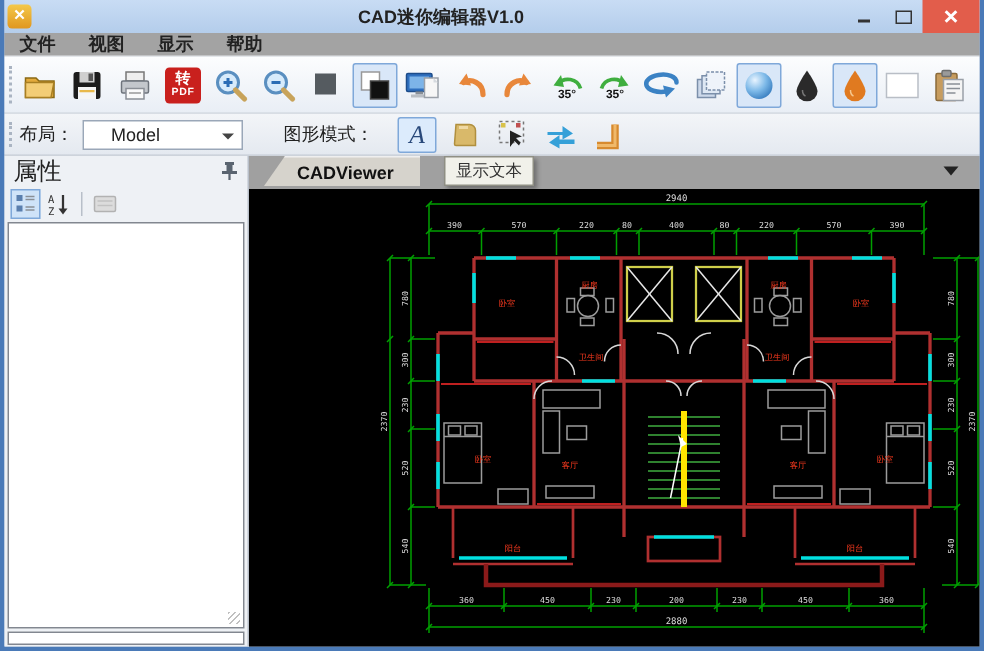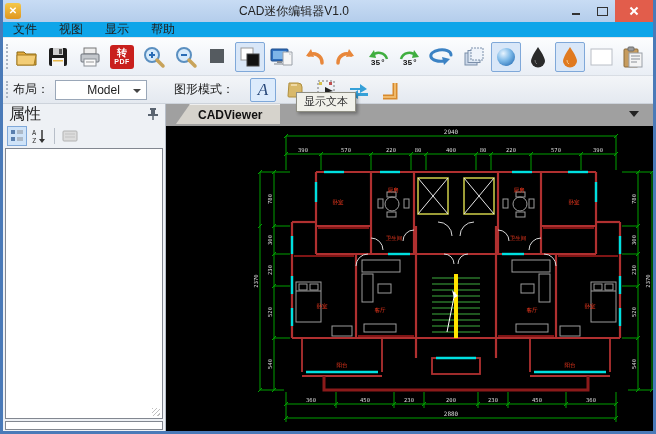--- a/index.html
+++ b/index.html
@@ -1,44 +1,44 @@
 <!DOCTYPE html>
 <html><head>
 <meta charset="utf-8">
 <style>
   * { margin:0; padding:0; box-sizing:border-box; }
   html,body { width:656px; height:434px; overflow:hidden; font-family:"Liberation Sans",sans-serif; }
   .window { width:656px; height:434px; background:#cfd6e2; border-left:3px solid #4a7ab8; border-right:3px solid #4a7ab8; border-bottom:3px solid #4a7ab8; display:flex; flex-direction:column; position:relative; }
   
   .titlebar { height:22px; background:linear-gradient(#c8dcf4,#b4cdeb); display:flex; align-items:center; flex:0 0 22px; }
   .app-icon { width:16px; height:16px; margin:0 4px 0 2px; background:linear-gradient(#f4c84a,#e0971f); border-radius:3px; color:#fff; font-size:10px; font-weight:bold; text-align:center; line-height:15px; }
-  .title-text { flex:1; text-align:center; font-size:12px; color:#222; }
+  .title-text { flex:1; text-align:center; font-size:12px; color:#222;font-weight:bold; }
   .win-controls { display:flex; align-items:stretch; height:100%; }
   .wc { width:26px; display:flex; align-items:center; justify-content:center; }
   .wc-min::before { content:""; width:8px; height:2px; background:#333; margin-top:6px; }
   .wc-max::before { content:""; width:9px; height:7px; border:1.5px solid #333; }
   .wc-close { width:38px; background:#e25d4b; position:relative; }
   .wc-close::before,.wc-close::after { content:""; position:absolute; width:10px; height:2px; background:#fff; top:10px; left:14px; }
   .wc-close::before { transform:rotate(45deg); } .wc-close::after { transform:rotate(-45deg); }
   
-  .menubar { height:16px; background:#0ea5e9; display:flex; align-items:center; padding-left:10px; gap:22px; font-size:12px; color:#222; flex:0 0 16px; border-bottom:1px solid #e3e6ea; }
+  .menubar { height:16px; background:#a3a3a3; display:flex; align-items:center; padding-left:10px; gap:22px; font-size:12px; color:#222; flex:0 0 16px; border-bottom:1px solid #e3e6ea;font-weight:bold; }
   .menu-item { cursor:default; }
   
   .toolbar1 { height:38px; background:linear-gradient(#fcfdfe,#e9eef5); display:flex; align-items:center; padding:2px 2px 2px 8px; gap:2px; flex:0 0 38px; border-bottom:1px solid #d8dde4; position:relative; }
   .toolbar1::before { content:""; position:absolute; left:3px; top:6px; bottom:6px; border-left:2px dotted #aab4c2; }
   .b { width:30px; height:30px; display:flex; flex-direction:column; align-items:center; justify-content:center; border:1px solid transparent; border-radius:2px; }
   .b.sel { border:1px solid #7fa8d9; background:#d9e7f8; }
   .b.wide { width:30px; }
-  .deg { font-size:8px; font-weight:bold; color:#111; line-height:7px; margin-top:-2px;font-family:Liberation Mono, monospace; }
+  .deg { font-size:8px; font-weight:bold; color:#111; line-height:7px; margin-top:-2px; }
   .pdfbox { width:24px; height:24px; background:#c9201d; border-radius:3px; color:#fff; text-align:center; font-weight:bold; display:flex; flex-direction:column; justify-content:center; }
   .pdfbox .l1 { font-size:10px; line-height:11px; } .pdfbox .l2 { font-size:7px; line-height:8px; letter-spacing:0.5px; }
   
   .toolbar2 { height:28px; background:linear-gradient(#f3f5f8,#e4e9f0); display:flex; align-items:center; padding-left:10px; gap:6px; flex:0 0 28px; border-bottom:1px solid #cdd3db; font-size:12px; color:#222; position:relative; }
   .toolbar2::before { content:""; position:absolute; left:3px; top:5px; bottom:5px; border-left:2px dotted #aab4c2; }
-  .combo { width:92px; height:20px; background:#fff; border:1px solid #9aa7b8; display:flex; align-items:center; font-size:12px; padding-left:5px; position:relative;justify-content:center; }
+  .combo { width:107px; height:20px; background:#fff; border:1px solid #9aa7b8; display:flex; align-items:center; font-size:12px; padding-left:18px; position:relative; }
   .combo .arrow { position:absolute; right:5px; top:8px; width:0; height:0; border-left:4px solid transparent; border-right:4px solid transparent; border-top:4px solid #444; }
   .b2 { width:26px; height:24px; display:flex; align-items:center; justify-content:center; border:1px solid transparent; border-radius:2px; }
   .b2.sel { border:1px solid #7fa8d9; background:#dcebfc; }
   .Aglyph { font-family:"Liberation Serif",serif; font-style:italic; font-size:17px; color:#29497b; line-height:18px; }
   
   .content { flex:1; display:flex; min-height:0; }
   .left-panel { width:163px; background:#eef1f5; display:flex; flex-direction:column; border-right:1px solid #b8bfc9; }
   .lp-header { height:20px; display:flex; align-items:center; justify-content:space-between; padding:0 6px; font-size:16px; color:#222; }
   .lp-toolbar { height:24px; display:flex; align-items:center; gap:2px; padding-left:4px; }
   .lpb { width:20px; height:20px; display:flex; align-items:center; justify-content:center; border:1px solid transparent; }
@@ -48,21 +48,21 @@
   .lp-grip { position:absolute; right:2px; bottom:2px; width:8px; height:8px; background:repeating-linear-gradient(135deg,#c0c0c0 0 1px,transparent 1px 3px); }
   .lp-footer { height:9px; background:#fff; border:1px solid #828790; margin:2px 2px 1px 2px; }
   
   .right-col { flex:1; display:flex; flex-direction:column; min-width:0; }
   .tabbar { height:22px; background:#a0a0a0; display:flex; align-items:flex-start; position:relative; flex:0 0 22px; }
   .tab { height:20px; margin-left:10px; padding:0 18px 0 22px; background:#d6d3cc; clip-path:polygon(14px 0,100% 0,100% 100%,0 100%); display:flex; align-items:center; font-size:12px; font-weight:bold; color:#111; border-top:1px solid #efefef; }
   .tab-drop { position:absolute; right:14px; top:7px; width:0; height:0; border-left:5px solid transparent; border-right:5px solid transparent; border-top:6px solid #222; }
   .canvas { flex:1; background:#000; overflow:hidden; }
   .canvas svg { display:block; }
   
-  .tooltip { position:absolute; left:293px; top:92px; background:#f1f1ea; border:1px solid #8f8f84; box-shadow:2px 2px 3px rgba(0,0,0,.3); font-size:11px; color:#333; padding:1px 7px 2px 7px; z-index:50; }
+  .tooltip { position:absolute; left:293px; top:104px; background:#f1f1ea; border:1px solid #8f8f84; box-shadow:2px 2px 3px rgba(0,0,0,.3); font-size:11px; color:#333; padding:1px 7px 2px 7px; z-index:50; }
   text { font-family:"DejaVu Sans Mono",monospace; }
 </style>
 </head>
 <body>
 
 <div class="window">
 
   <div class="titlebar">
     <div class="app-icon">✕</div>
     <div class="title-text">CAD迷你编辑器V1.0</div>

